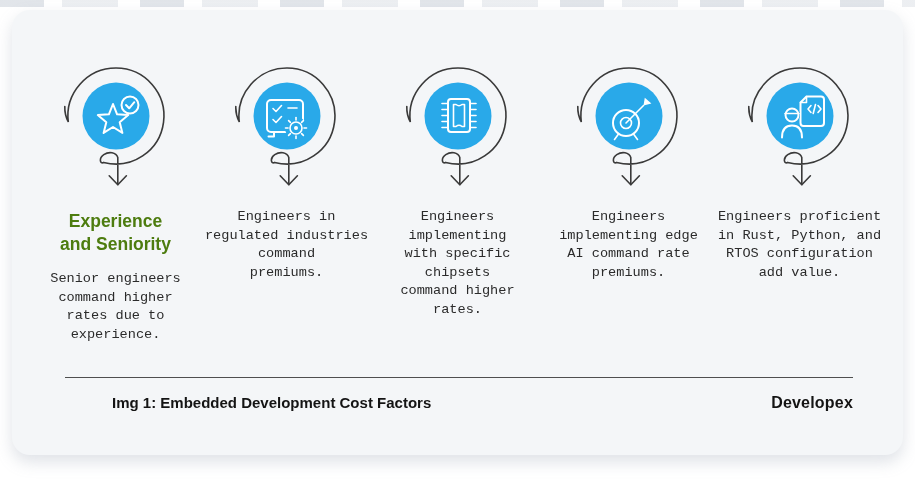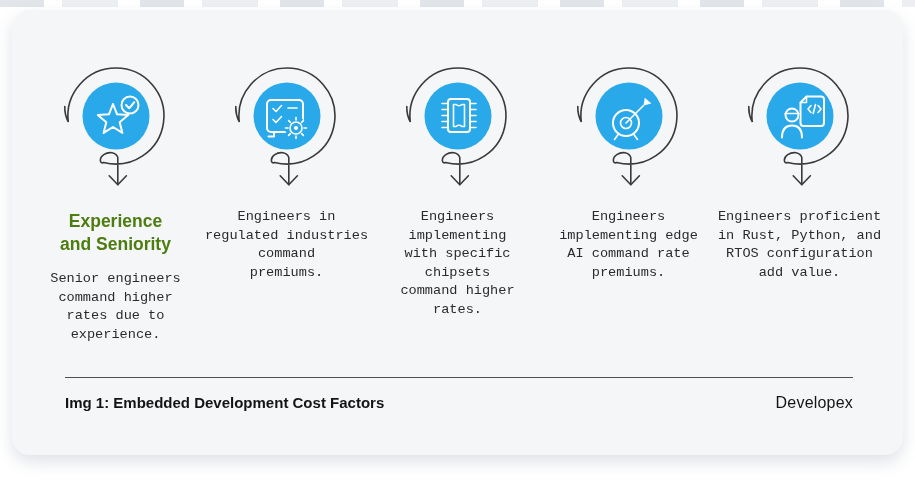--- a/index.html
+++ b/index.html
@@ -49,24 +49,24 @@
   .divider{
     border:none;
     border-top:1px solid #4f4f4f;
     margin:33px 50px 0 53px;
   }
   .footer-row{
     display:flex;justify-content:space-between;align-items:baseline;
     margin:16px 50px 0 53px;
   }
   .caption{
-    font-size:15px;font-weight:bold;color:#141414;
+    font-size:15px;font-weight:bold;color:#141414;margin-left:47px;
   }
   .brand{
-    font-size:16px;font-weight:400;color:#141414;letter-spacing:.2px;
+    font-size:16px;font-weight:700;color:#141414;letter-spacing:.2px;
   }
   .glyph{stroke:#ffffff;stroke-width:2;fill:none;stroke-linecap:round;stroke-linejoin:round;}
   .glyph-thin{stroke:#ffffff;stroke-width:1.6;fill:none;stroke-linecap:round;stroke-linejoin:round;}
 </style>
 </head>
 <body>
 
 <svg width="0" height="0" style="position:absolute" aria-hidden="true">
   <defs>
     <g id="loop-arrow">

